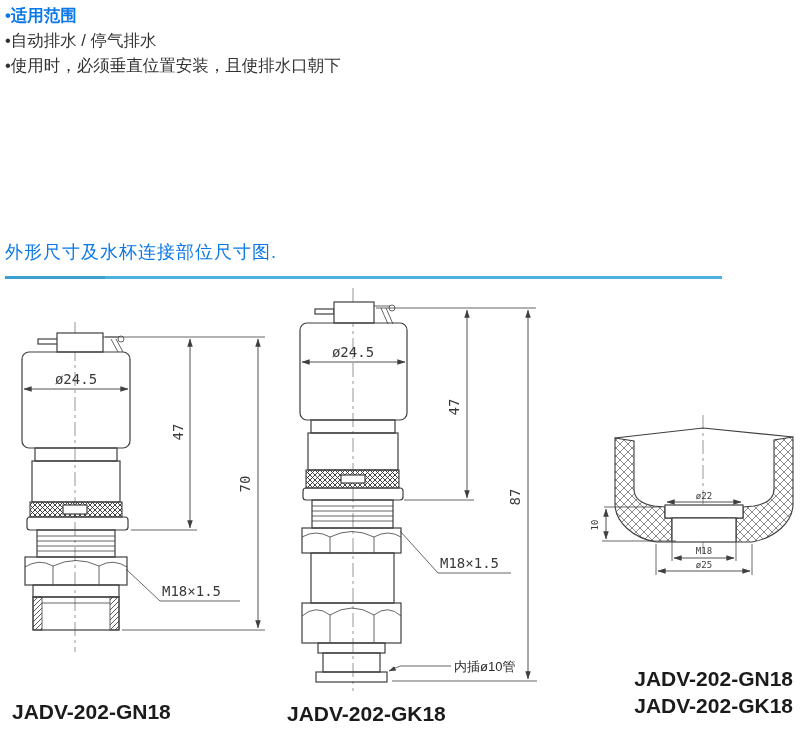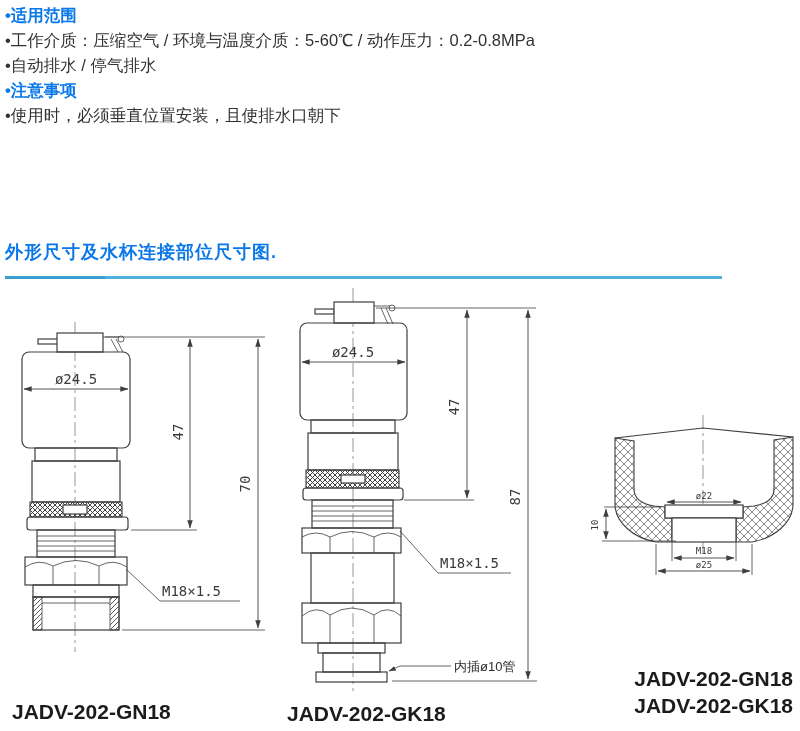--- a/index.html
+++ b/index.html
@@ -13,21 +13,21 @@
   html,body{margin:0;padding:0;}
   body{
     width:800px;height:731px;position:relative;overflow:hidden;
     background:#ffffff;font-family:"Liberation Sans",sans-serif;
   }
   .notes{position:absolute;left:5px;top:3px;width:700px;}
   .note{font-size:16.5px;line-height:25px;color:var(--text);word-break:break-all;}
   .note.heading{color:var(--heading_blue);font-weight:bold;}
   .section-title{
     position:absolute;left:5px;top:240px;
-    font-size:18px;font-weight:bold;color:var(--heading_blue);letter-spacing:1px;
+    font-size:18px;font-weight:normal;color:var(--heading_blue);letter-spacing:1px;
   }
   .divider{position:absolute;left:5px;top:276px;width:717px;height:3px;background:var(--divider_main);}
   .divider .divider-left{position:absolute;left:0;top:0;width:100px;height:3px;background:var(--divider_left);display:block;}
   svg{position:absolute;left:0;top:271px;}
   
   .ol{fill:none;stroke:var(--line);stroke-width:1.2;}
   .olw{fill:#ffffff;stroke:var(--line);stroke-width:1.2;}
   .thin{fill:none;stroke:var(--line);stroke-width:0.8;}
   .cl{stroke:#8a8a8a;stroke-width:0.9;stroke-dasharray:14 4 3 4;fill:none;}
   .dimline{stroke:var(--line);stroke-width:0.9;fill:none;}
@@ -36,23 +36,21 @@
   .dim-text-sm{font-family:"DejaVu Sans Mono",monospace;font-size:9px;fill:#3a3a3a;}
   .note-text{font-family:"Liberation Sans",sans-serif;font-size:13px;fill:#2c2c2c;}
   .part-label{font-family:"Liberation Sans",sans-serif;font-weight:bold;font-size:21px;fill:var(--label);}
   .hatchfill{stroke:var(--line);stroke-width:1.1;}
 </style>
 </head>
 <body>
 
 <div class="notes">
   <div class="note heading">•适用范围</div>
-  <div class="note">•工作介质：压缩空气 / 环境与温度介质：5-60℃ / 动作压力：0.2-0.8MPa</div>
   <div class="note">•自动排水 / 停气排水</div>
-  <div class="note heading">•注意事项</div>
   <div class="note">•使用时，必须垂直位置安装，且使排水口朝下</div>
 </div>
 
 <div class="section-title">外形尺寸及水杯连接部位尺寸图.</div>
 <div class="divider">
     <span class="divider-left"></span>
   </div>
 
 <svg width="800" height="460" viewBox="0 271 800 460">
   <defs>

